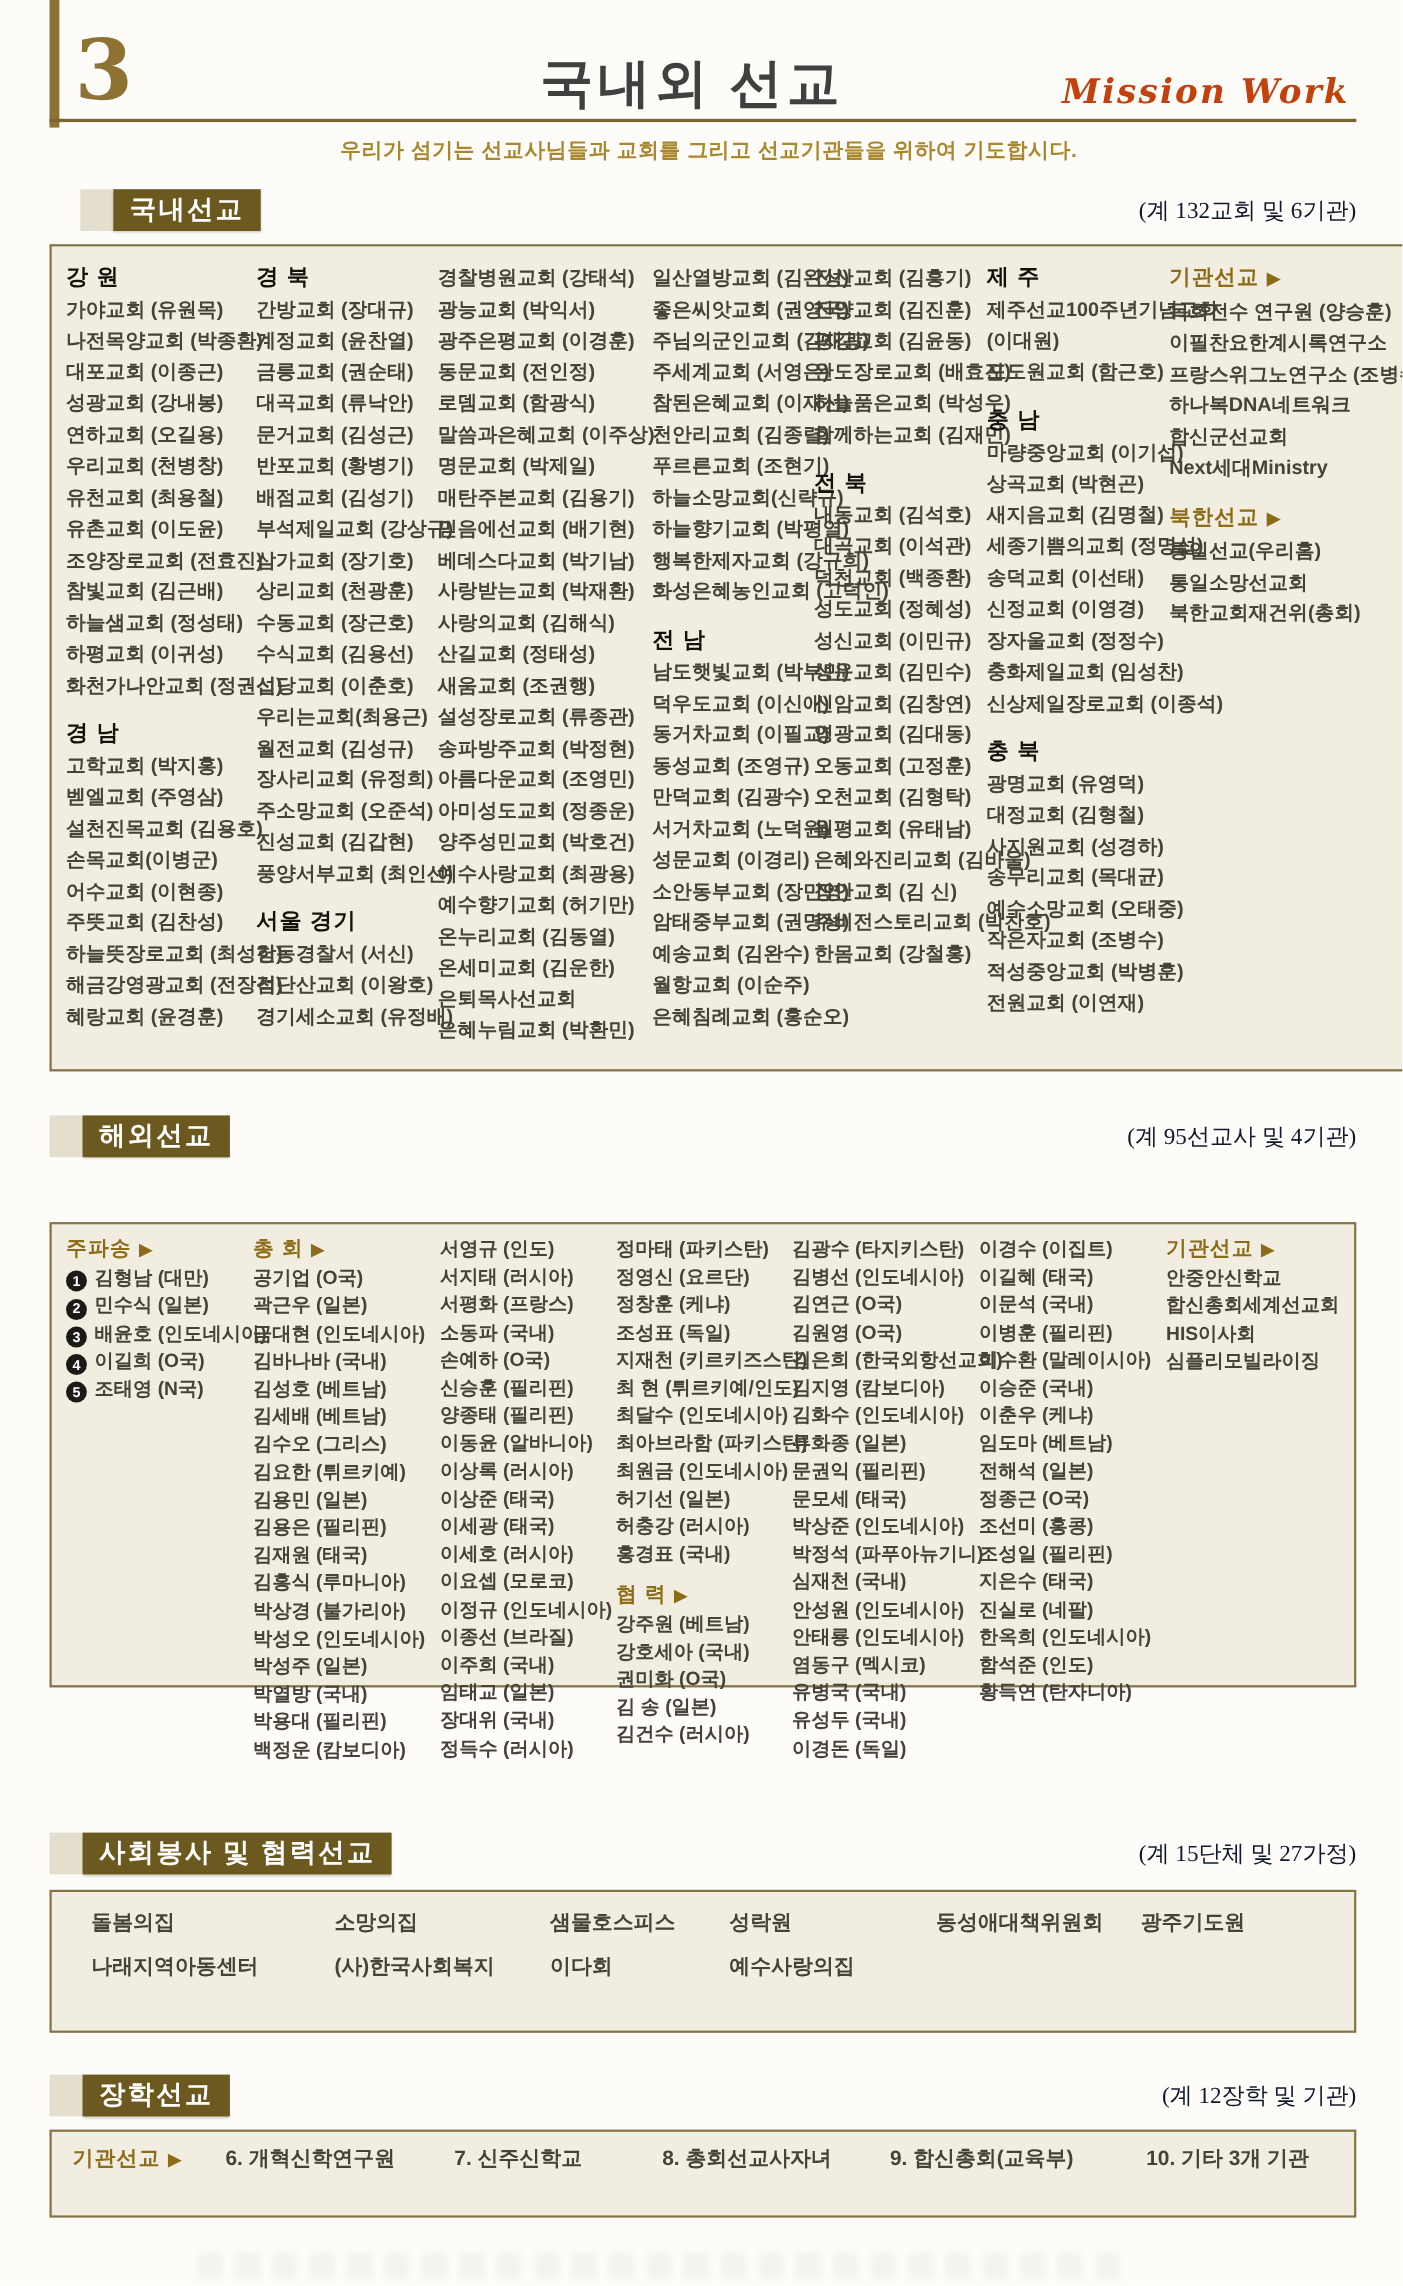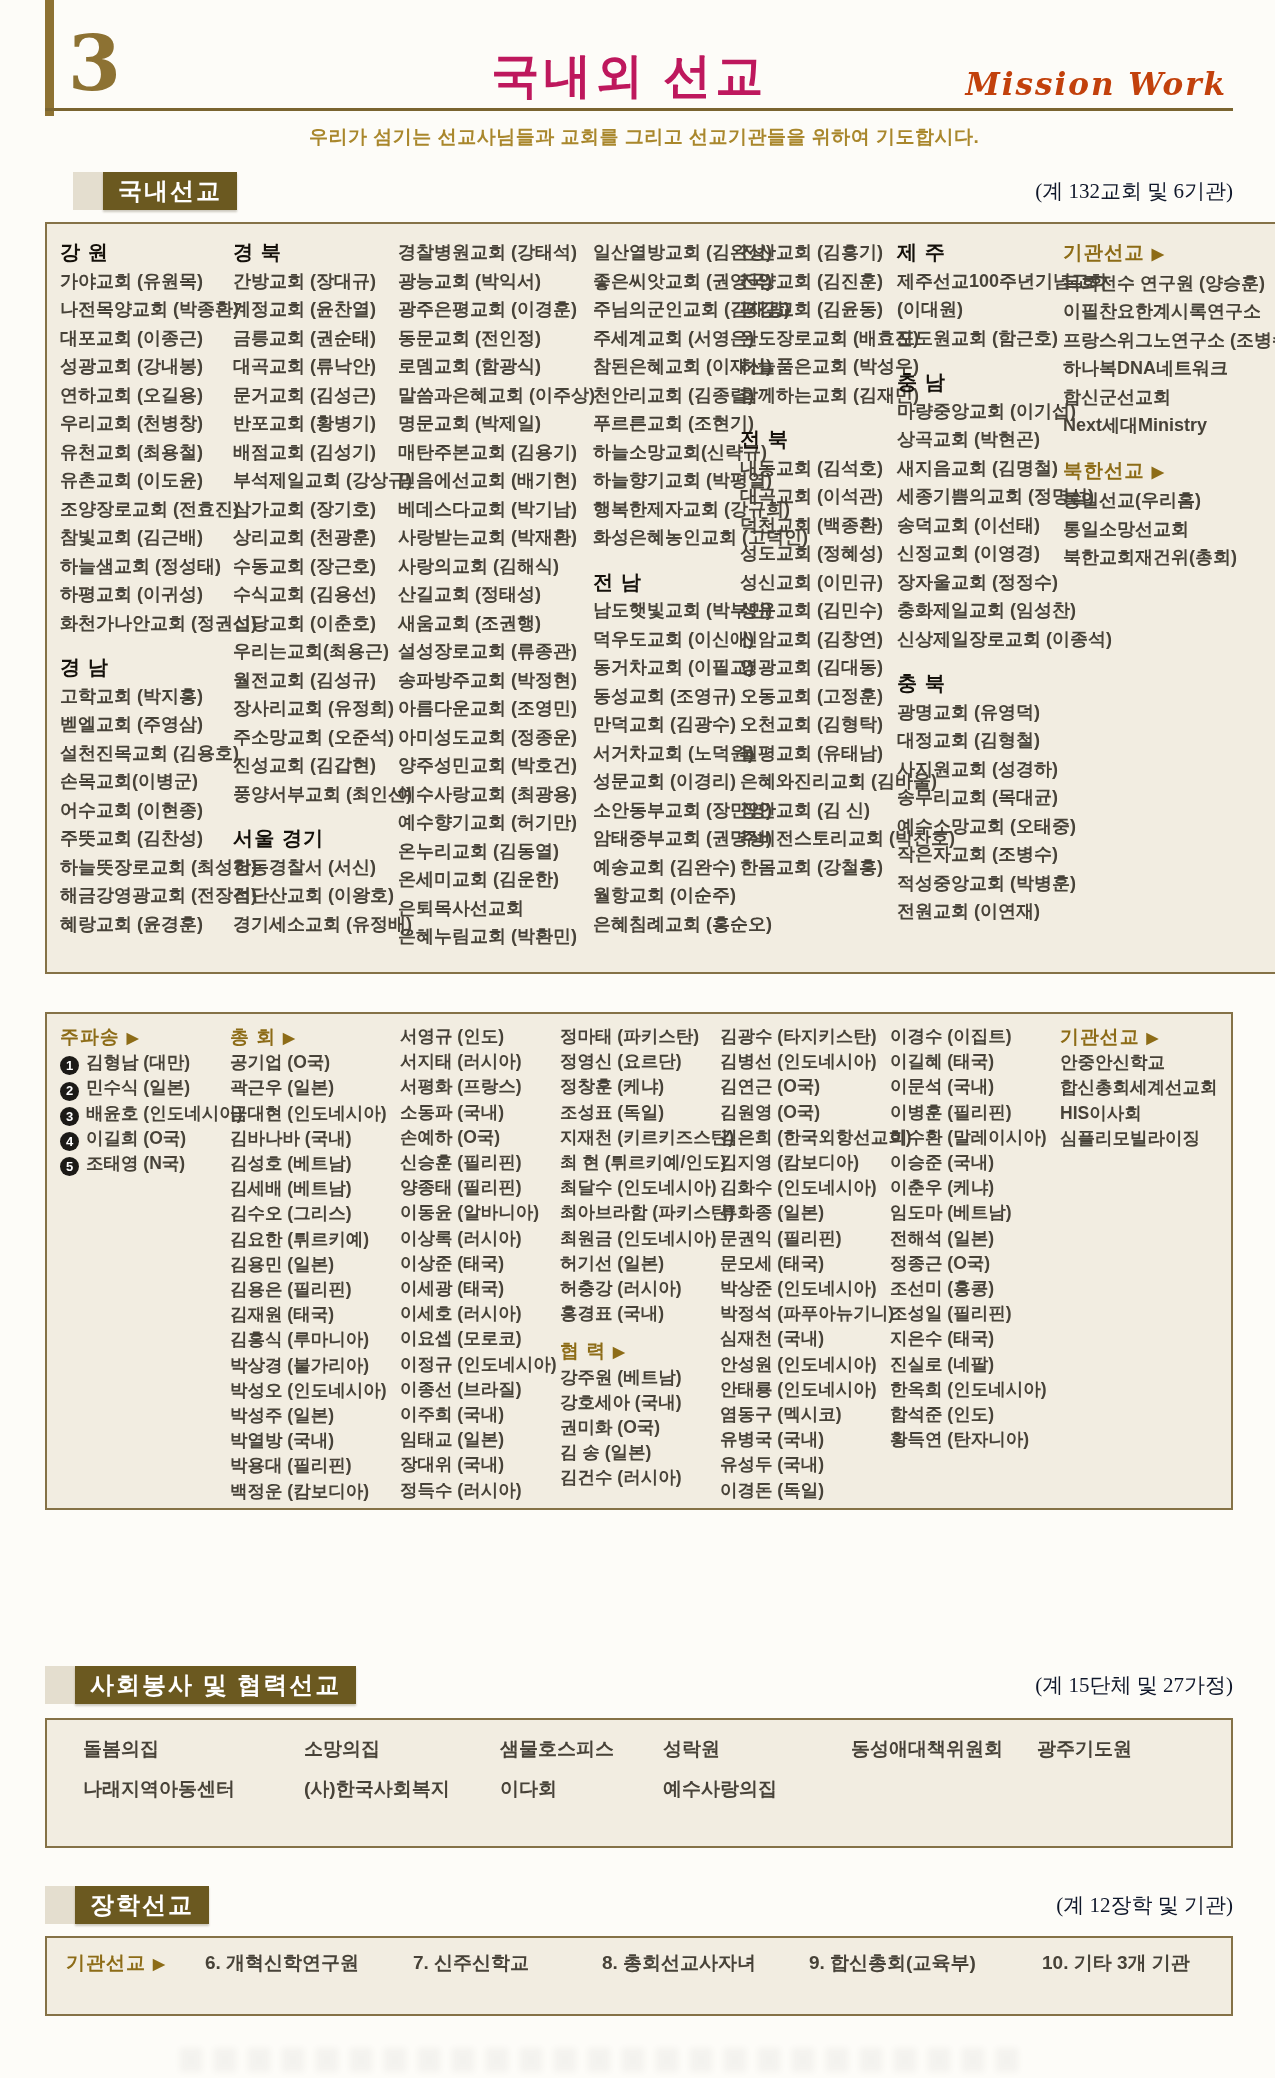--- a/index.html
+++ b/index.html
@@ -4,38 +4,38 @@
 <style>
   html,body{margin:0;padding:0;background:#ffffff;}
   #page{position:relative;width:1275px;height:2078px;background:#fdfcf8;overflow:hidden;
         font-family:"Liberation Sans",sans-serif;}
   
   .vbar{position:absolute;left:45px;top:0;width:9px;height:116px;background:#8d7233;}
   .pagenum{position:absolute;left:68px;top:26px;font-family:"DejaVu Serif",serif;
            font-size:76px;font-weight:bold;color:#8d7233;line-height:1;}
   .title{position:absolute;left:50%;transform:translateX(-53%);top:44px;
          font-family:"Liberation Serif",serif;font-weight:bold;font-size:48px;
-         color:#be185d;letter-spacing:4px;white-space:nowrap;}
+         color:#404040;letter-spacing:4px;white-space:nowrap;}
   .missionwork{position:absolute;right:48px;top:66px;font-family:"DejaVu Serif",serif;
          font-style:italic;font-weight:bold;font-size:31px;color:#c2410c;letter-spacing:2px;}
   .hrule{position:absolute;left:45px;top:108px;width:1188px;height:3px;background:#7a6430;}
   .tagline{position:absolute;left:50%;transform:translateX(-49%);top:124px;
          font-size:19px;font-weight:bold;color:#a9872c;white-space:nowrap;letter-spacing:0.5px;}
   
   .secbar{position:absolute;display:flex;height:38px;}
   .secbar .lead{width:30px;height:38px;background:#e4decf;}
   .secbar .label{height:38px;background:#6b5920;color:#ffffff;font-weight:bold;
          font-size:24px;line-height:38px;padding:0 15px;letter-spacing:2px;
          box-shadow:0 2px 2px rgba(60,50,20,0.25);}
   .secnote{position:absolute;right:42px;font-family:Liberation Serif, serif;
          font-size:21px;color:#0f172a;line-height:38px;white-space:nowrap;}
   
   .box{position:absolute;background:#f2ede1;border:2px solid #857247;box-sizing:border-box;}
   #box-domestic{left:45px;top:222px;width:1264px;height:752px;}
-  #box-overseas{left:45px;top:1012px;width:1188px;height:498px;}
+  #box-overseas{left:45px;top:1111px;width:1188px;height:423px;}
   #box-social{left:45px;top:1718px;width:1188px;height:130px;}
   #box-scholar{left:45px;top:1936px;width:1188px;height:80px;}
   
   .col{position:absolute;top:14px;}
   #box-domestic .col{font-size:18px;}
   #box-domestic .entry{line-height:28.5px;}
   #box-overseas .col{top:10px;font-size:17.5px;}
   #box-overseas .entry{line-height:25.2px;}
   .entry{font-weight:bold;color:#474238;white-space:nowrap;}
   .entry.heading{color:#14100a;font-size:1.12em;letter-spacing:1px;}

